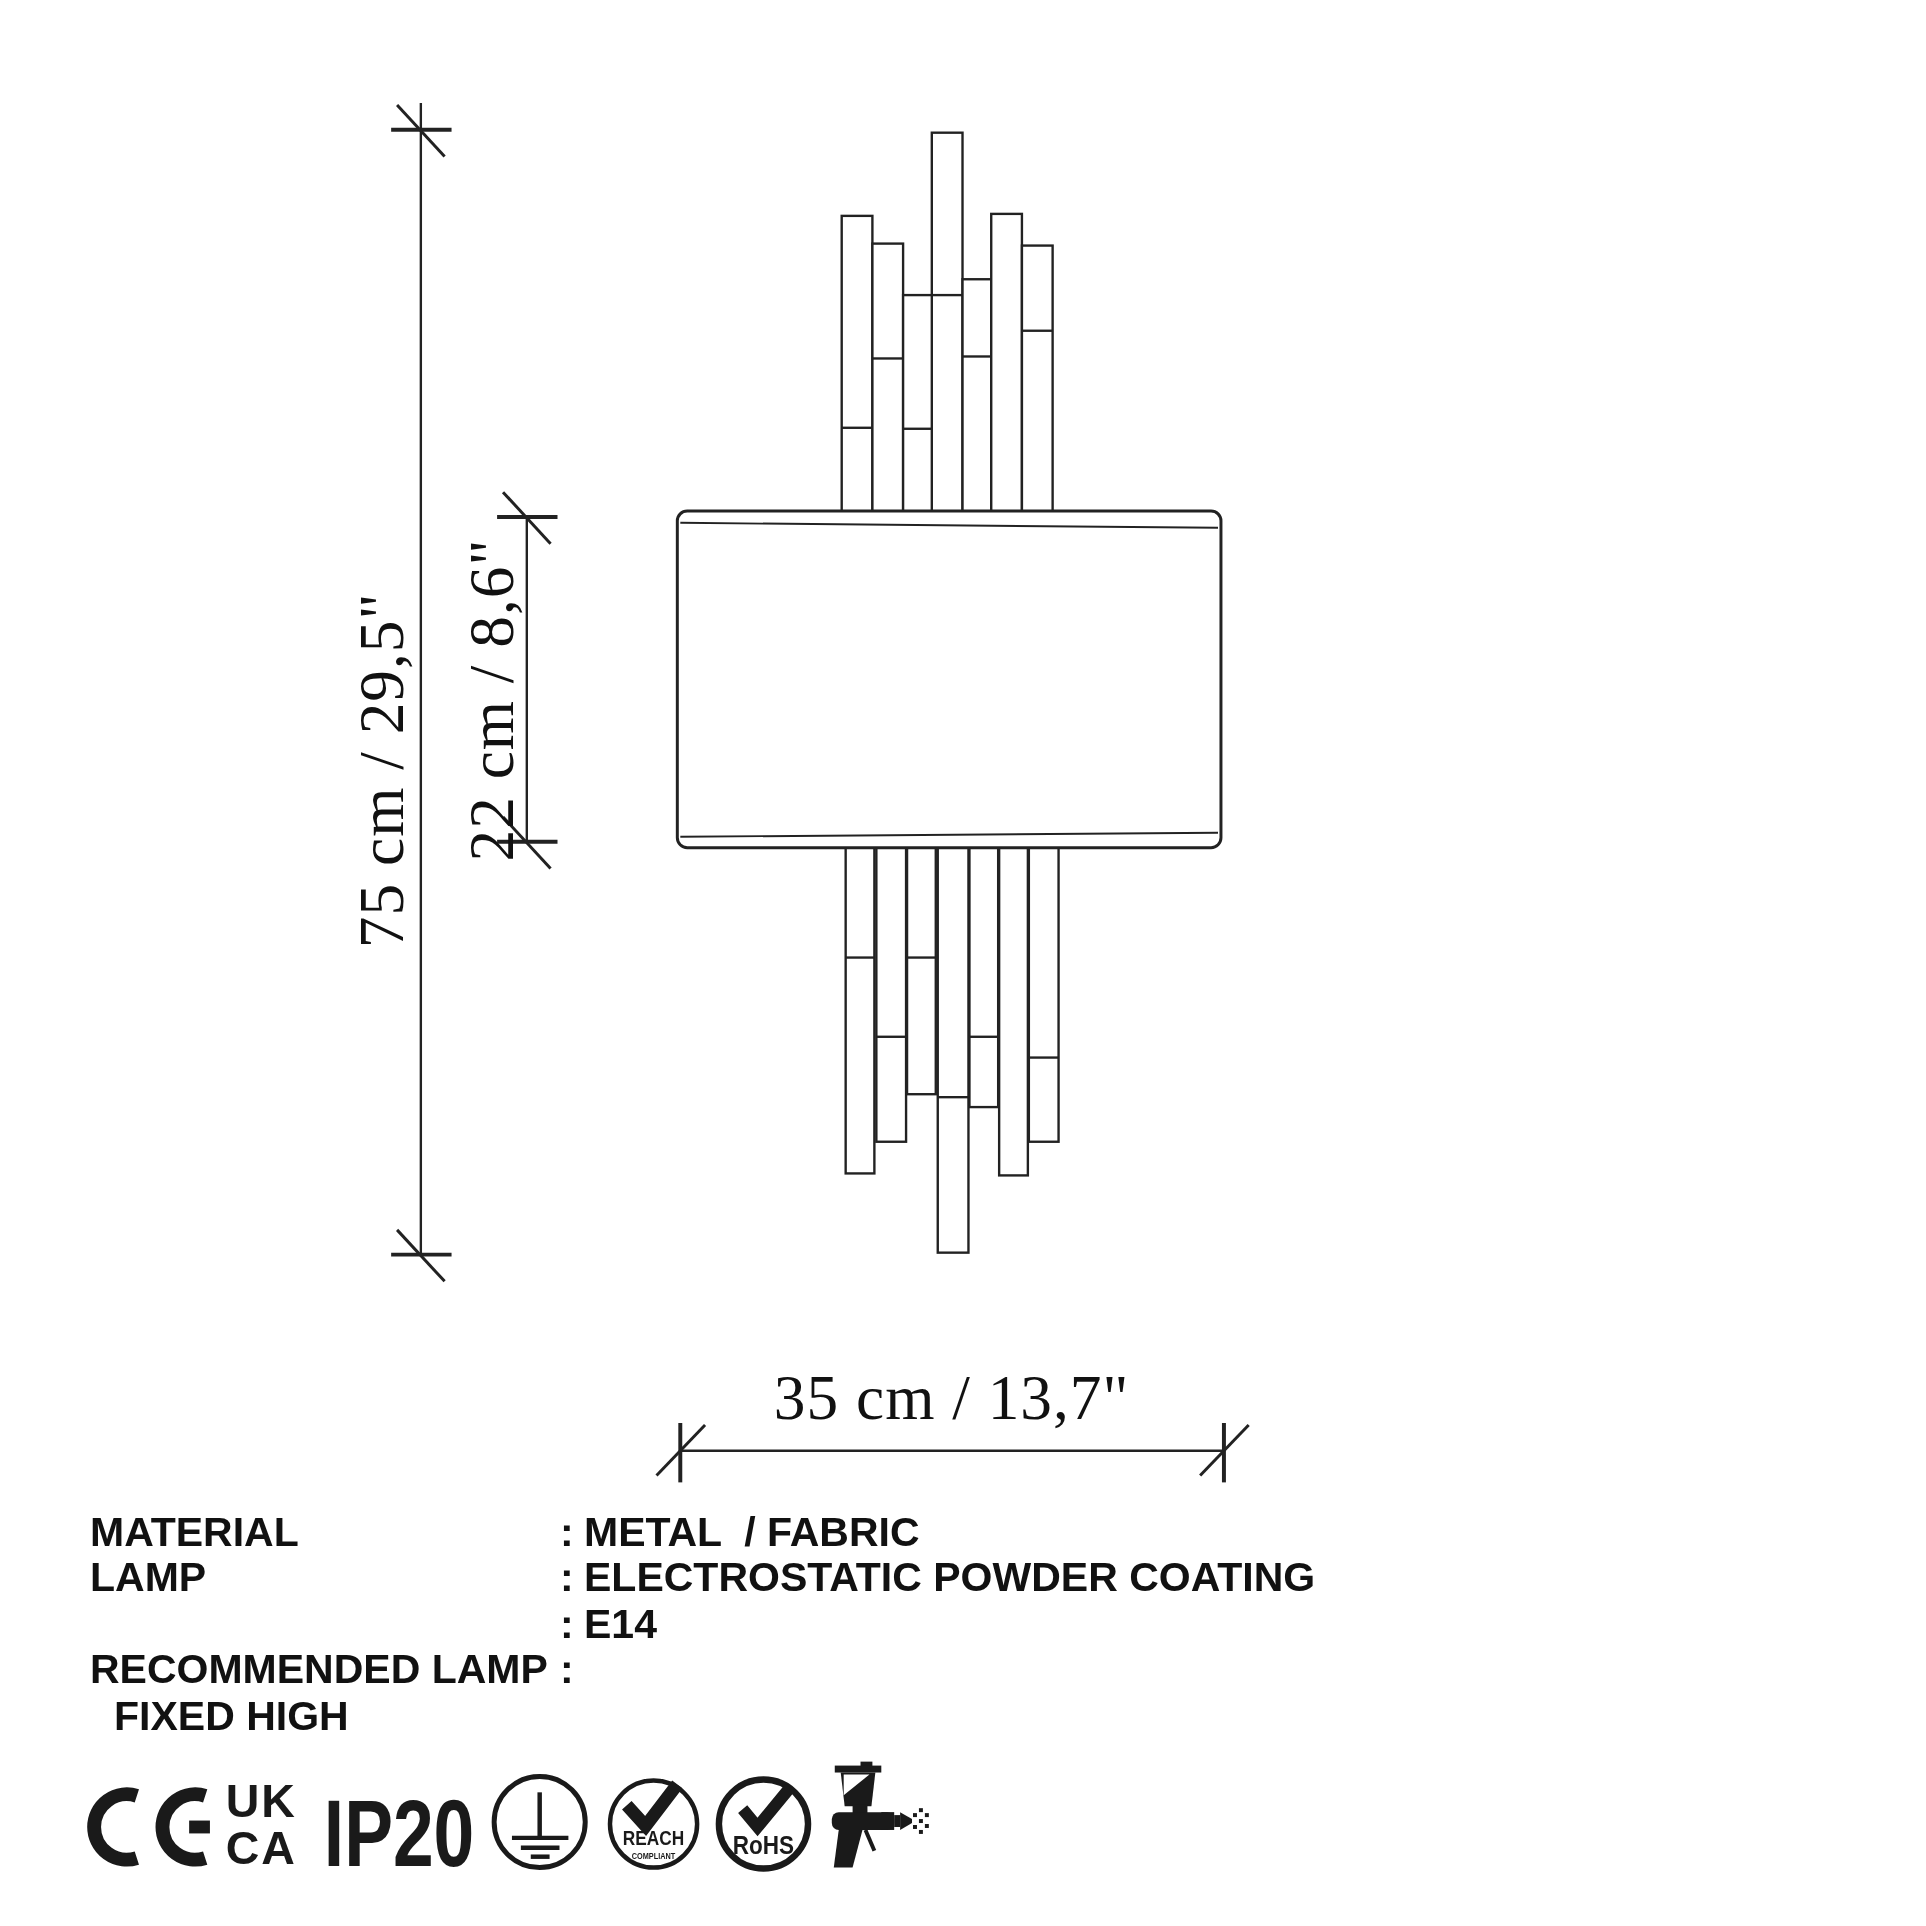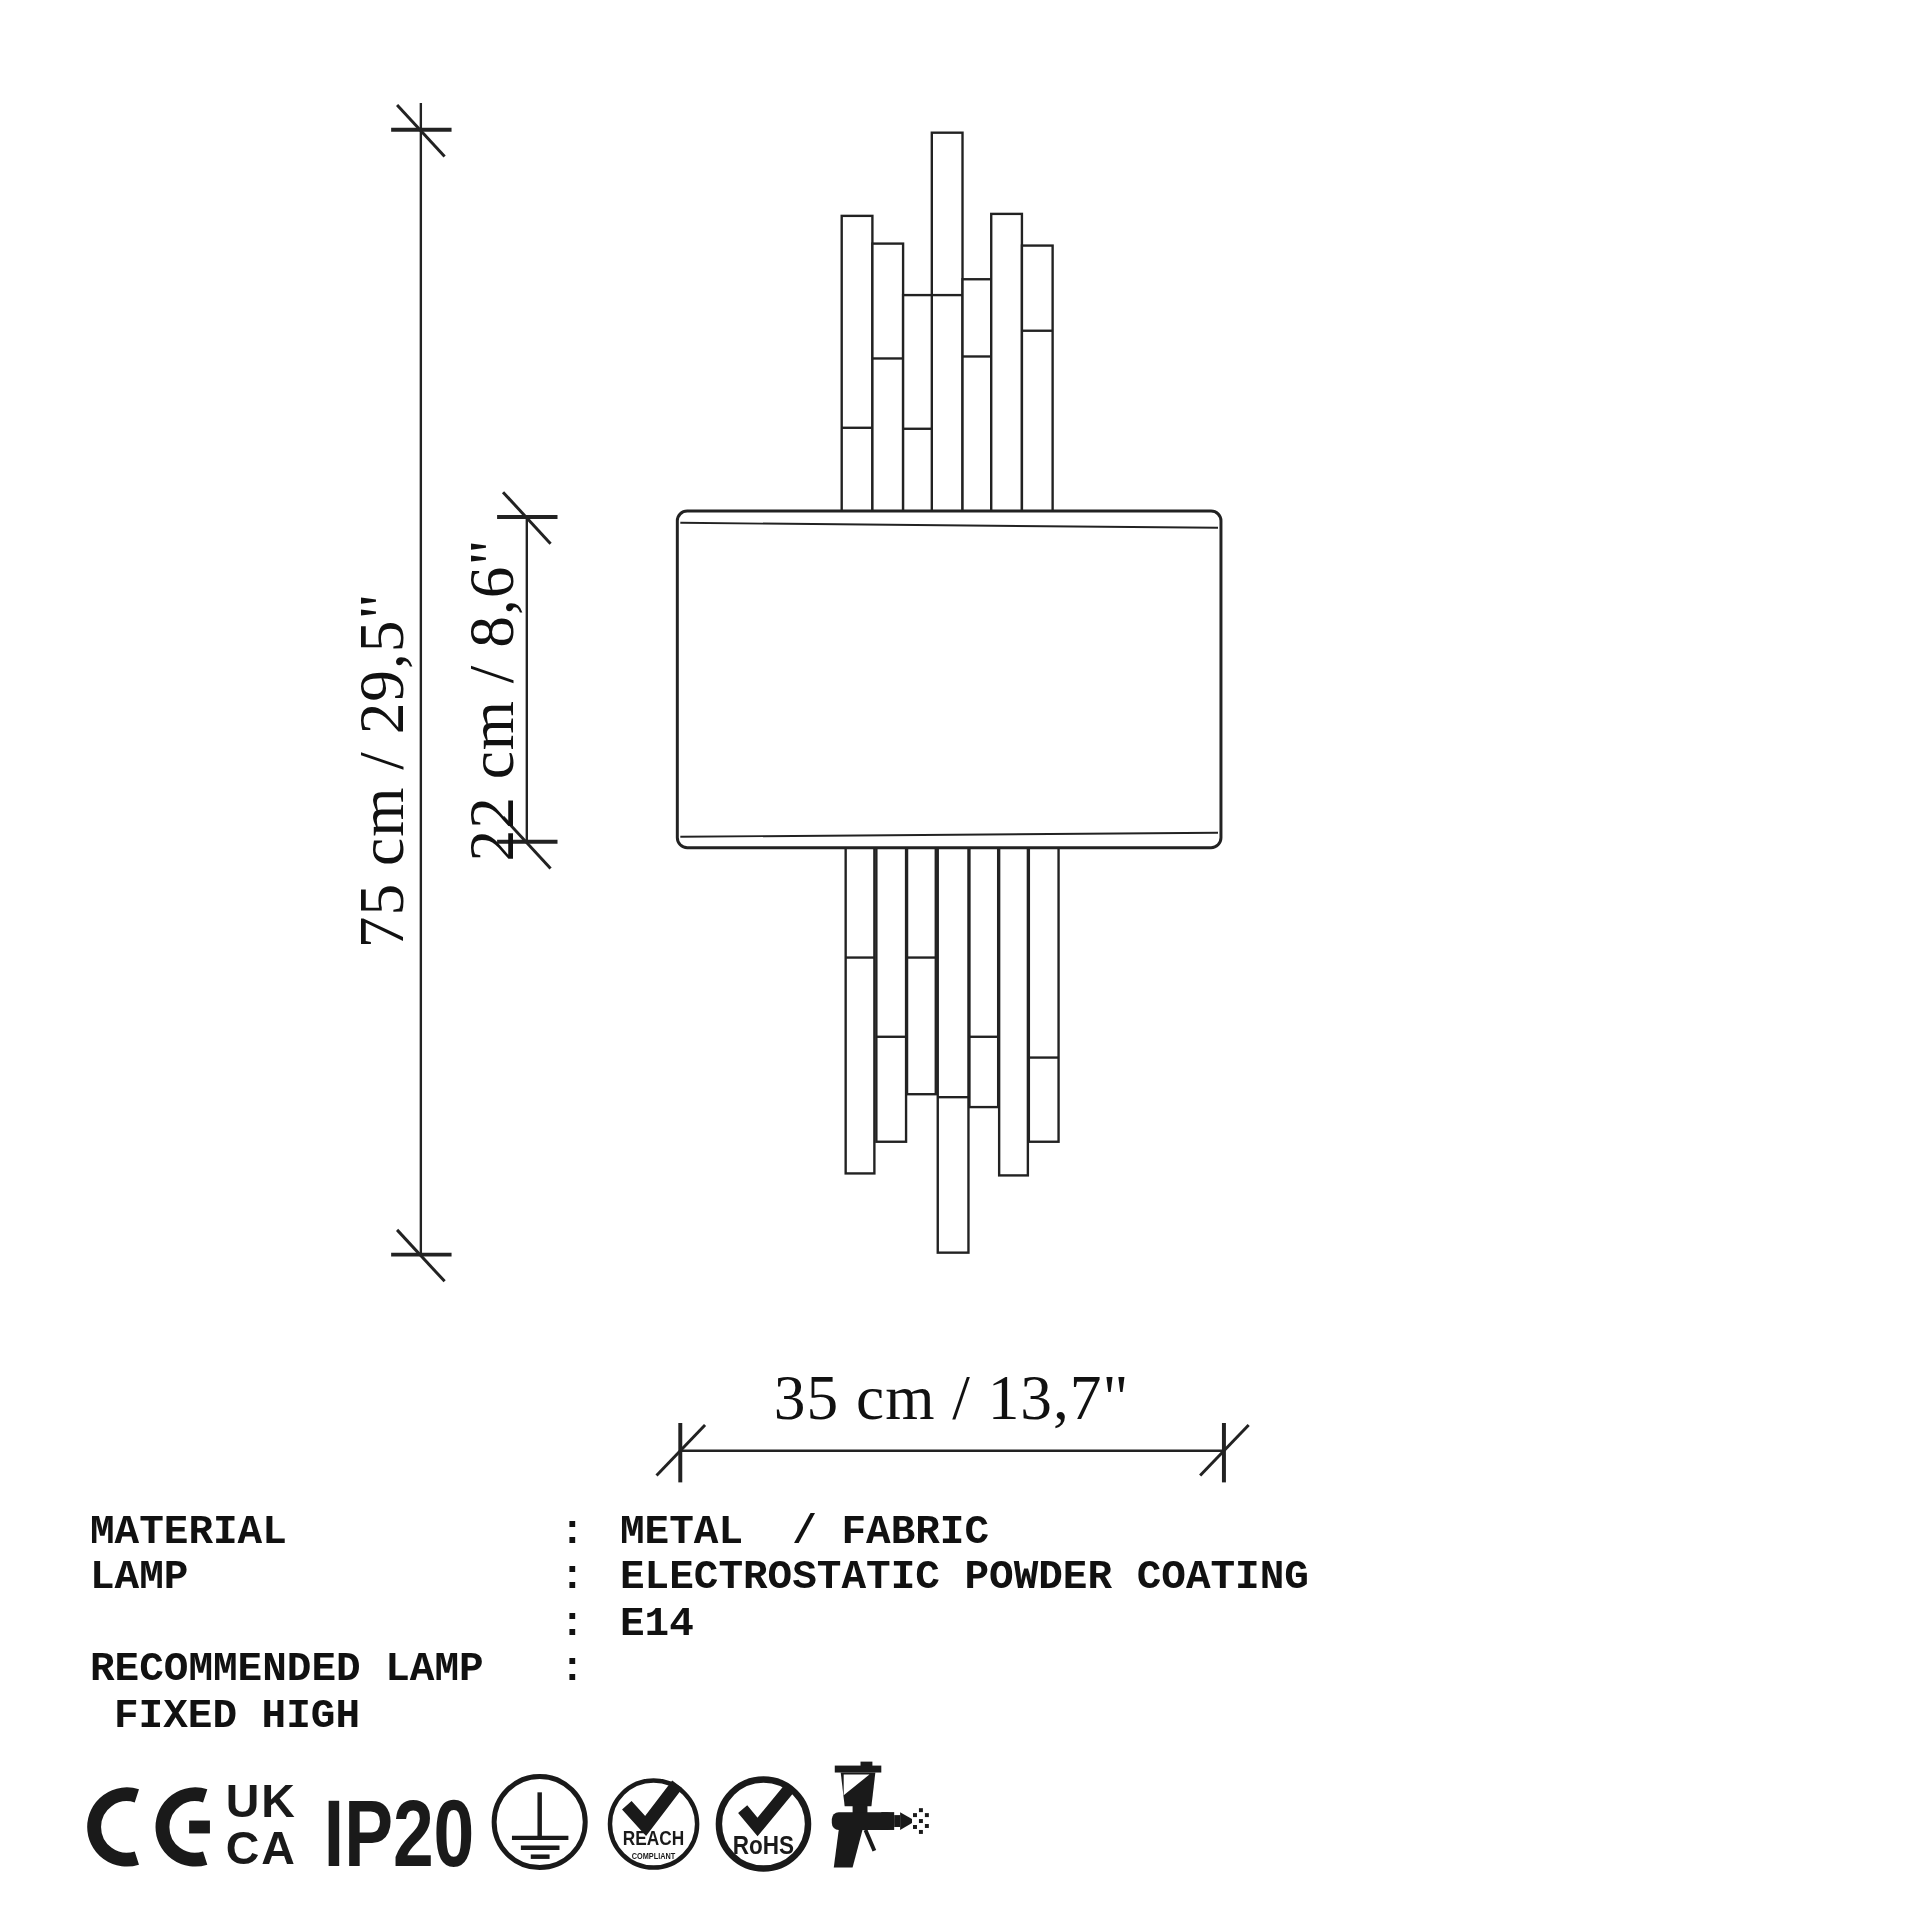--- a/index.html
+++ b/index.html
@@ -2,24 +2,24 @@
 <html><head>
 <meta charset="utf-8">
 <style>
   html,body{margin:0;padding:0;background:#fff;}
   .canvas{position:relative;width:1927px;height:1927px;background:#ffffff;overflow:hidden;
           font-family:"Liberation Serif",serif;}
   svg text{user-select:none;}
   .dim-label{font-family:"Liberation Serif",serif;font-size:64px;fill:#111;letter-spacing:1px;}
   .specs{position:absolute;left:0;top:0;width:100%;height:100%;}
   .spec-row{position:absolute;left:0;width:1927px;height:48px;
-            font-family:Liberation Mono, monospace;font-weight:700;font-size:41px;color:#111;white-space:pre;}
+            font-family:Liberation Sans, sans-serif;font-weight:700;font-size:41px;color:#111;white-space:pre;}
   .spec-label{position:absolute;left:90px;top:0;}
   .spec-colon{position:absolute;left:560px;top:0;}
-  .spec-value{position:absolute;left:584px;top:0;margin-left:36px;}
+  .spec-value{position:absolute;left:584px;top:0;}
   .icn-txt{font-family:"Liberation Sans",sans-serif;fill:#1a1a1a;}
 </style>
 </head>
 <body>
 
 <div class="canvas">
 
 <svg width="1927" height="1927" viewBox="0 0 1946 1946">
 
   <g stroke="#222" stroke-width="2.4" fill="none">

